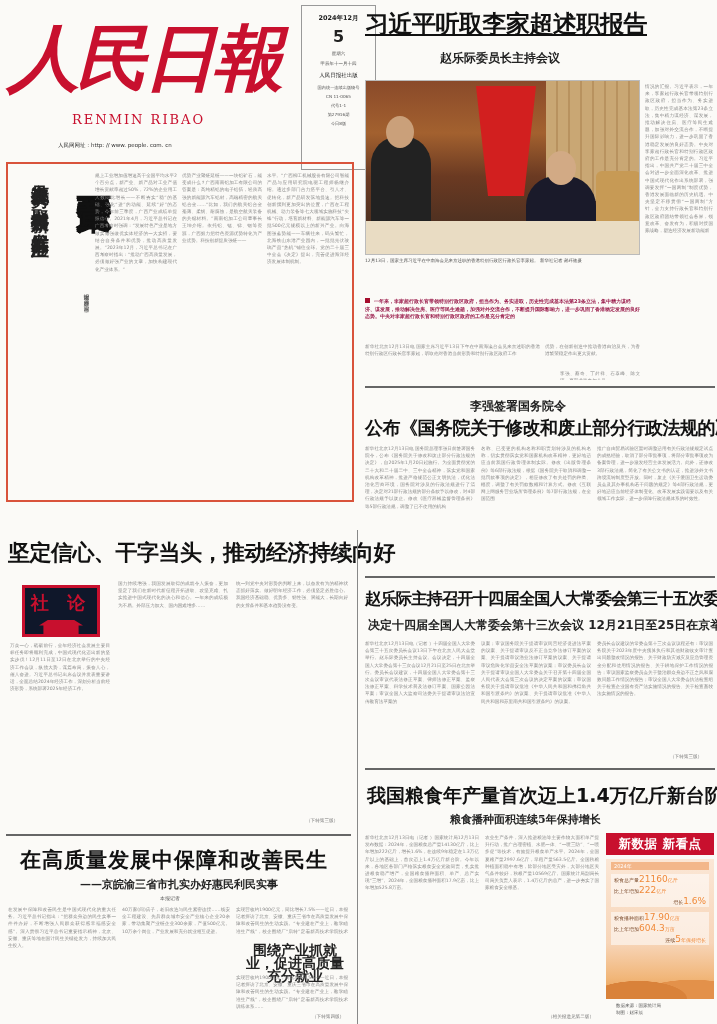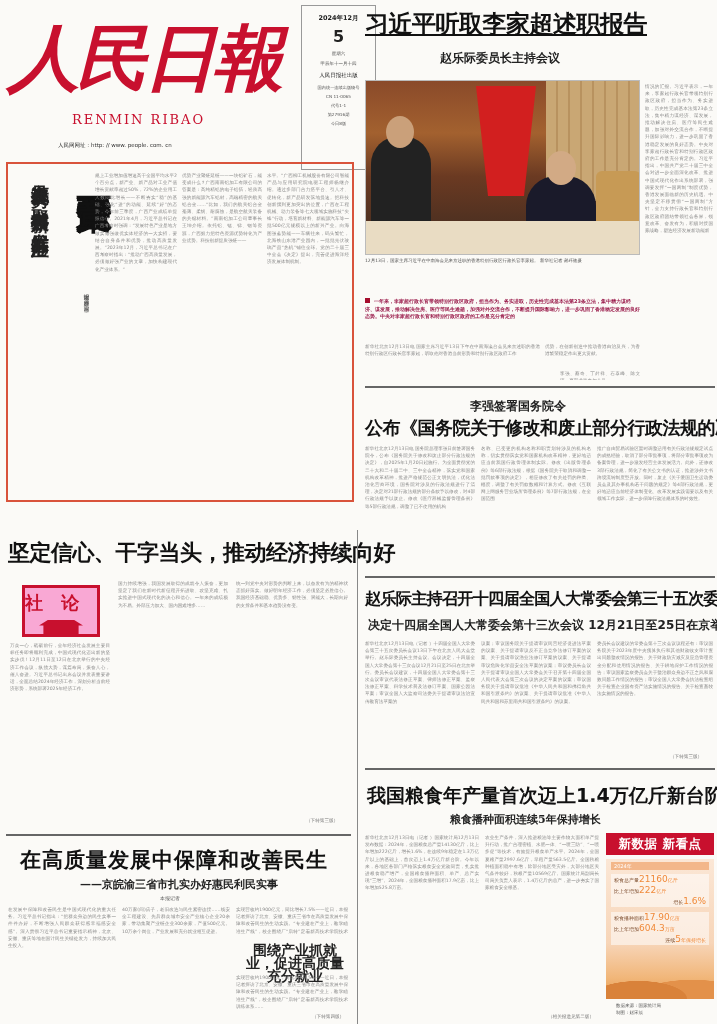--- a/index.html
+++ b/index.html
@@ -29,21 +29,21 @@
   .photo-caption { left: 365px; top: 258px; width: 275px; font-size: 4.5px; color: #555; font-family: "DejaVu Sans", sans-serif; }
   .lead-red { left: 365px; top: 298px; width: 275px; font-size: 5px; line-height: 7.5px; color: #9a1a4a; font-family: "DejaVu Sans", sans-serif; font-weight: bold; }
   .lead-red .sq { display: inline-block; width: 5px; height: 5px; background: #a50d2d; margin-right: 4px; }
   .hr { height: 2px; background: #666; }
   .red-box { left: 6px; top: 162px; width: 348px; height: 340px; border: 2px solid #d9533b; }
   .vert { writing-mode: vertical-rl; text-orientation: upright; }
   .gx-kicker { left: 30px; top: 170px; font-size: 18px; font-weight: bold; line-height: 20px; letter-spacing: 1px; font-family: "DejaVu Serif", serif; color: #222; height: 330px; }
   .gx-title { left: 6px; top: 168px; width: 75px; height: 330px; font-size: 35px; font-weight: bold; font-family: "DejaVu Sans", sans-serif; color: #111; line-height: 38px; }
   .gx-byline { left: 84px; top: 290px; font-size: 5.5px; color: #555; height: 80px; }
   .editorial-title { left: 8px; top: 538px; font-family: "DejaVu Sans", sans-serif; font-weight: bold; font-size: 22px; color: #111; white-space: nowrap; letter-spacing: -0.5px; }
-  .shelun { left: 22px; top: 585px; width: 78px; height: 52px; border: 3px solid #c8102e; background: #f9a8d4; text-align: left; }
+  .shelun { left: 22px; top: 585px; width: 78px; height: 52px; border: 3px solid #c8102e; background: #0f172a; text-align: center; }
   .shelun .txt { font-size: 18px; font-weight: bold; color: #c8102e; letter-spacing: 6px; line-height: 30px; font-family: "DejaVu Serif", serif; }
   .shelun .gate { position: absolute; left: 14px; bottom: 0; width: 44px; height: 14px; background: #c8102e; clip-path: polygon(10% 100%,10% 40%,0 40%,20% 0,80% 0,100% 40%,90% 40%,90% 100%); }
   .minsheng-title { left: 20px; top: 846px; font-family: "DejaVu Sans", sans-serif; font-weight: bold; font-size: 21px; color: #111; white-space: nowrap; letter-spacing: 1px; text-align: center; }
   .minsheng-sub { left: 80px; top: 877px; font-family: "DejaVu Serif", serif; font-weight: bold; font-size: 11px; color: #222; white-space: nowrap; }
   .minsheng-byline { left: 160px; top: 895px; font-size: 5px; color: #555; }
   .sub-heading { font-family: "DejaVu Sans", sans-serif; font-weight: bold; font-size: 14px; color: #222; line-height: 13px; }
   .decree-kicker { left: 470px; top: 398px; font-family: "DejaVu Sans", sans-serif; font-weight: bold; font-size: 12px; color: #222; white-space: nowrap; }
   .decree-title { left: 365px; top: 416px; font-family: "DejaVu Serif", serif; font-weight: bold; font-size: 18px; color: #111; white-space: nowrap; letter-spacing: -0.5px; }
   .npc-title { left: 365px; top: 588px; font-family: "DejaVu Serif", serif; font-weight: bold; font-size: 16.2px; color: #111; white-space: nowrap; letter-spacing: -0.8px; }
   .npc-sub { left: 368px; top: 617px; font-family: "DejaVu Sans", sans-serif; font-weight: bold; font-size: 12px; color: #222; white-space: nowrap; }

